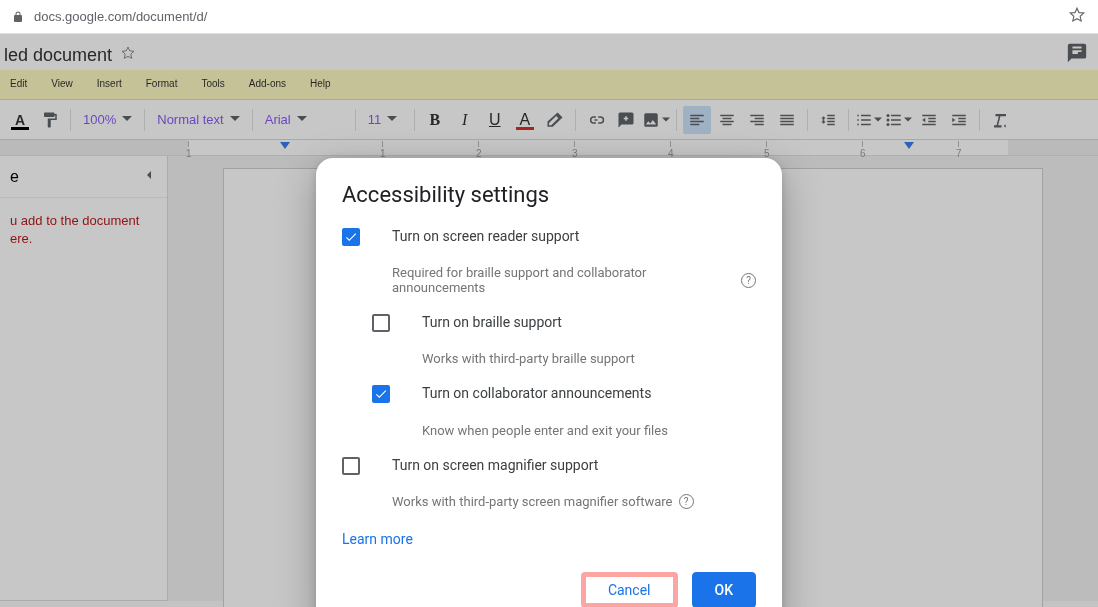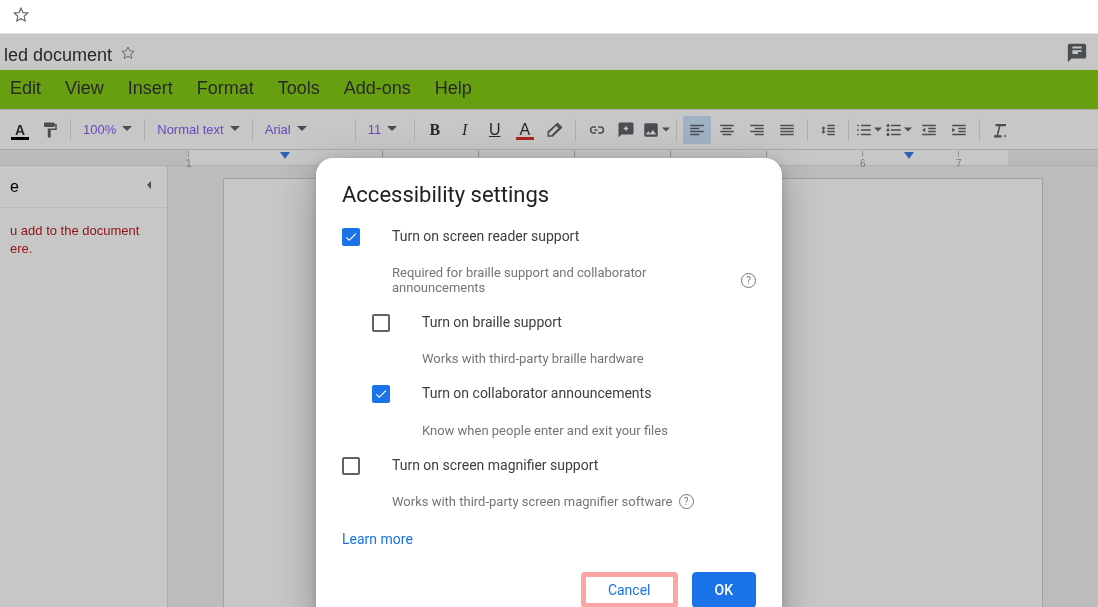--- a/index.html
+++ b/index.html
@@ -44,23 +44,23 @@
     display:flex; align-items:center; justify-content:space-between;
     background:#fff;
   }
   .doc-title { font-size: 18px; color: #333; }
   .title-star svg { width:16px; height:16px; fill:none; stroke:#8a8a8a; stroke-width:1.5; margin-left:8px; }
   .comment-icon svg { width:22px; height:22px; fill:#5f6368; }
 
   .menubar {
     display:flex; gap: 4px;
     padding: 4px 0 6px 0;
-    font-size: 18px; color:#333;
+    font-size: 10px; color:#333;
     border-bottom:1px solid #d9d9d9;
-    background:#84cc16;
+    background:#fef9c3;
   }
   .menubar span { padding: 4px 10px; cursor:pointer; }
 
   .toolbar {
     display:flex; align-items:center;
     gap: 2px;
     padding: 4px 6px;
     background:#fff;
     border-bottom:1px solid #d9d9d9;
     height: 40px;
@@ -142,20 +142,28 @@
   .learn-link{ color:#1a73e8; font-size:14px; cursor:pointer; margin-top:4px; display:inline-block;}
   .modal-footer{ display:flex; justify-content:flex-end; gap:14px; margin-top:24px;}
   .btn{ height:36px; padding:0 22px; border-radius:4px; font-size:14px; cursor:pointer; display:flex; align-items:center; font-family:inherit;}
   .btn-cancel{ background:#fff; border:5px solid #fca5a5; color:#1a73e8; }
   .btn-ok{ background:#1a73e8; border:1px solid #1a73e8; color:#fff; font-weight:500;}
 </style>
 </head>
 <body>
 
 <div class="url-bar">
+  <div class="left">
+    <span class="lock-icon">
+      <svg viewBox="0 0 24 24">
+          <path d="M18 8h-1V6a5 5 0 0 0-10 0v2H6a2 2 0 0 0-2 2v10a2 2 0 0 0 2 2h12a2 2 0 0 0 2-2V10a2 2 0 0 0-2-2zM9 6a3 3 0 1 1 6 0v2H9z"></path>
+        </svg>
+    </span>
+    <span>docs.google.com/document/d/</span>
+  </div>
   <span class="star-icon">
     <svg viewBox="0 0 24 24">
         <path d="M12 3l2.6 5.8 6.4.6-4.8 4.3 1.4 6.3L12 17l-5.6 3 1.4-6.3L3 9.4l6.4-.6z"></path>
       </svg>
   </span>
 </div>
 
 <div class="app-wrap">
 
   <div class="app-bg">
@@ -369,21 +377,21 @@
         </div>
       </div>
 
       <div class="opt-row sub">
         <div class="chk">
           
         </div>
         <div>
           <div class="opt-label">Turn on braille support</div>
           <div class="opt-desc">
-              <span>Works with third-party braille hardware</span>
+              <span>Works with third-party braille support</span>
             </div>
         </div>
       </div>
 
       <div class="opt-row sub">
         <div class="chk checked">
           <svg viewBox="0 0 24 24">
               <path d="M9 16.2 4.8 12l-1.4 1.4L9 19 21 7l-1.4-1.4z"></path>
             </svg>
         </div>

